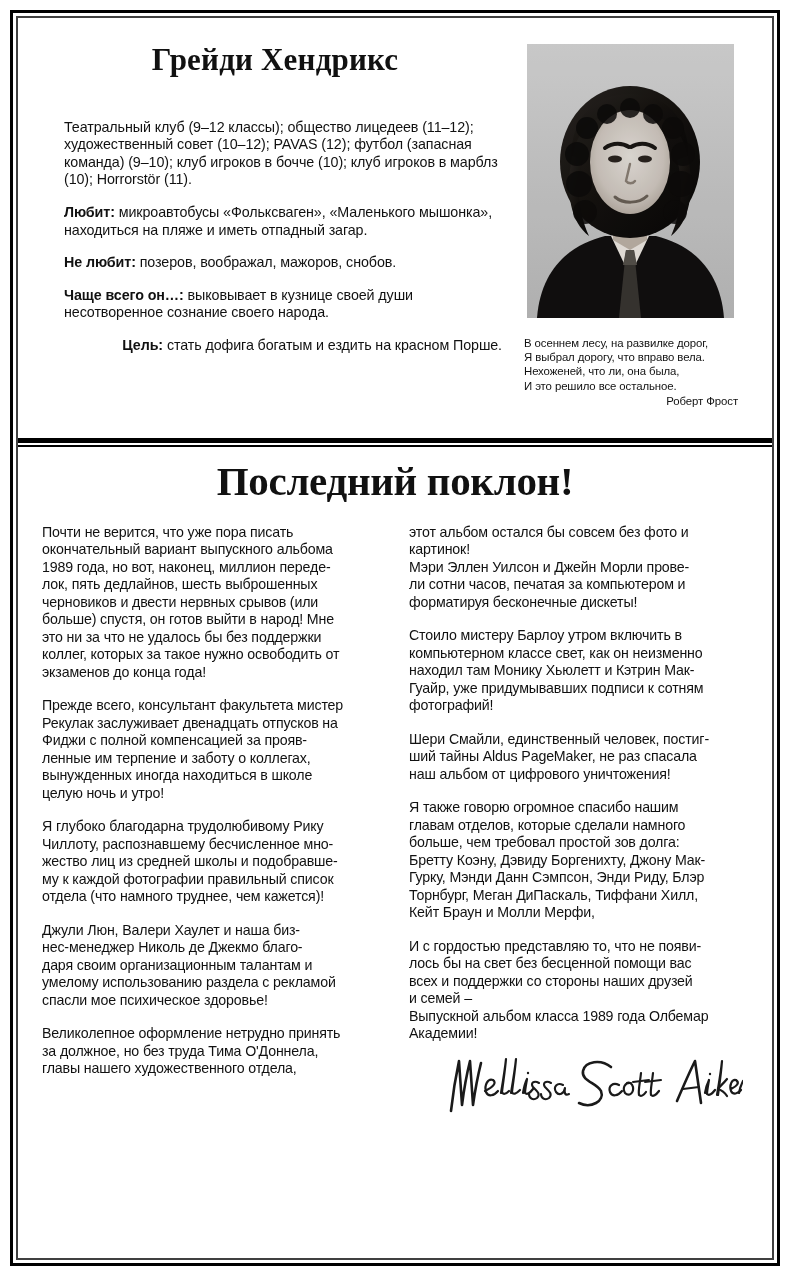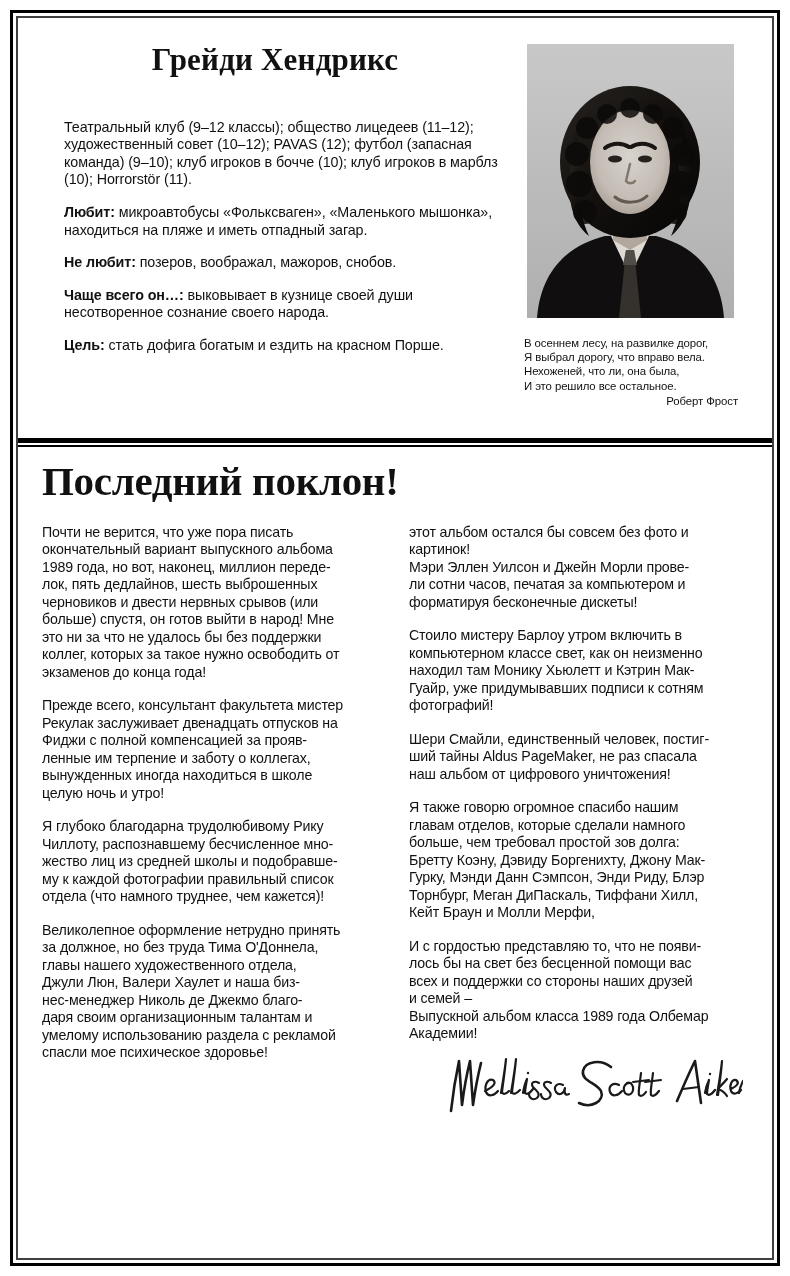--- a/index.html
+++ b/index.html
@@ -66,21 +66,21 @@
     margin: 0 0 42px 0;
     padding-left: 6px;
   }
   .profile-para {
     font-size: 14.3px;
     line-height: 17.6px;
     margin: 0 0 15px 0;
     padding-left: 22px;
     letter-spacing: -0.1px;
   }
-  .profile-para:last-child { margin-bottom: 15px; }
+  .profile-para:last-child { margin-bottom: 15px; text-align: right; }
   .profile-para b { font-weight: bold; }
 
   
   .photo-col {
     position: absolute;
     right: 28px;
     top: 26px;
     width: 228px;
     text-align: center;
   }
@@ -129,20 +129,21 @@
 
   
   .closing {
     padding: 14px 24px 0 24px;
   }
   .closing-title {
     font-family: "Liberation Serif", serif;
     font-weight: bold;
     font-size: 41px;
     line-height: 1;
+    text-align: center;
     margin: 0 0 22px 0;
     letter-spacing: -0.3px;
   }
   .columns {
     display: flex;
     gap: 22px;
     align-items: flex-start;
     justify-content: space-between;
   }
   .col {
@@ -308,31 +309,31 @@
               <span class="body-line">вынужденных иногда находиться в школе</span>
               <span class="body-line">целую ночь и утро!</span>
             </p>
             <p class="body-para">
               <span class="body-line">Я глубоко благодарна трудолюбивому Рику</span>
               <span class="body-line">Чиллоту, распознавшему бесчисленное мно-</span>
               <span class="body-line">жество лиц из средней школы и подобравше-</span>
               <span class="body-line">му к каждой фотографии правильный список</span>
               <span class="body-line">отдела (что намного труднее, чем кажется)!</span>
             </p>
-            <p class="body-para tight">
-              <span class="body-line">Великолепное оформление нетрудно принять</span>
-              <span class="body-line">за должное, но без труда Тима О'Доннела,</span>
-              <span class="body-line">главы нашего художественного отдела,</span>
-            </p>
             <p class="body-para">
               <span class="body-line">Джули Люн, Валери Хаулет и наша биз-</span>
               <span class="body-line">нес-менеджер Николь де Джекмо благо-</span>
               <span class="body-line">даря своим организационным талантам и</span>
               <span class="body-line">умелому использованию раздела с рекламой</span>
               <span class="body-line">спасли мое психическое здоровье!</span>
+            </p>
+            <p class="body-para tight">
+              <span class="body-line">Великолепное оформление нетрудно принять</span>
+              <span class="body-line">за должное, но без труда Тима О'Доннела,</span>
+              <span class="body-line">главы нашего художественного отдела,</span>
             </p>
           </div>
 
           <div class="col">
             <p class="body-para">
               <span class="body-line">этот альбом остался бы совсем без фото и</span>
               <span class="body-line">картинок!</span>
               <span class="body-line">Мэри Эллен Уилсон и Джейн Морли прове-</span>
               <span class="body-line">ли сотни часов, печатая за компьютером и</span>
               <span class="body-line">форматируя бесконечные дискеты!</span>

